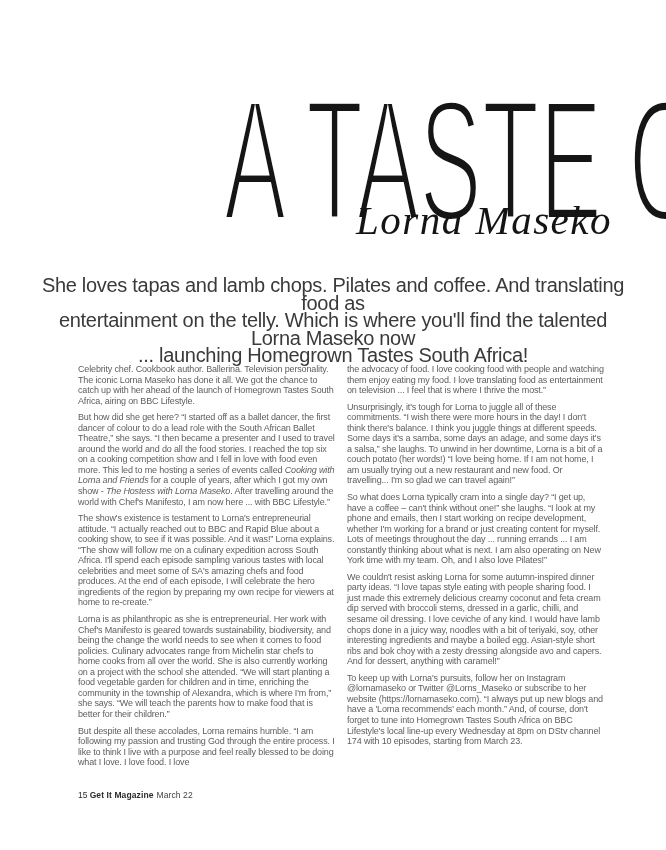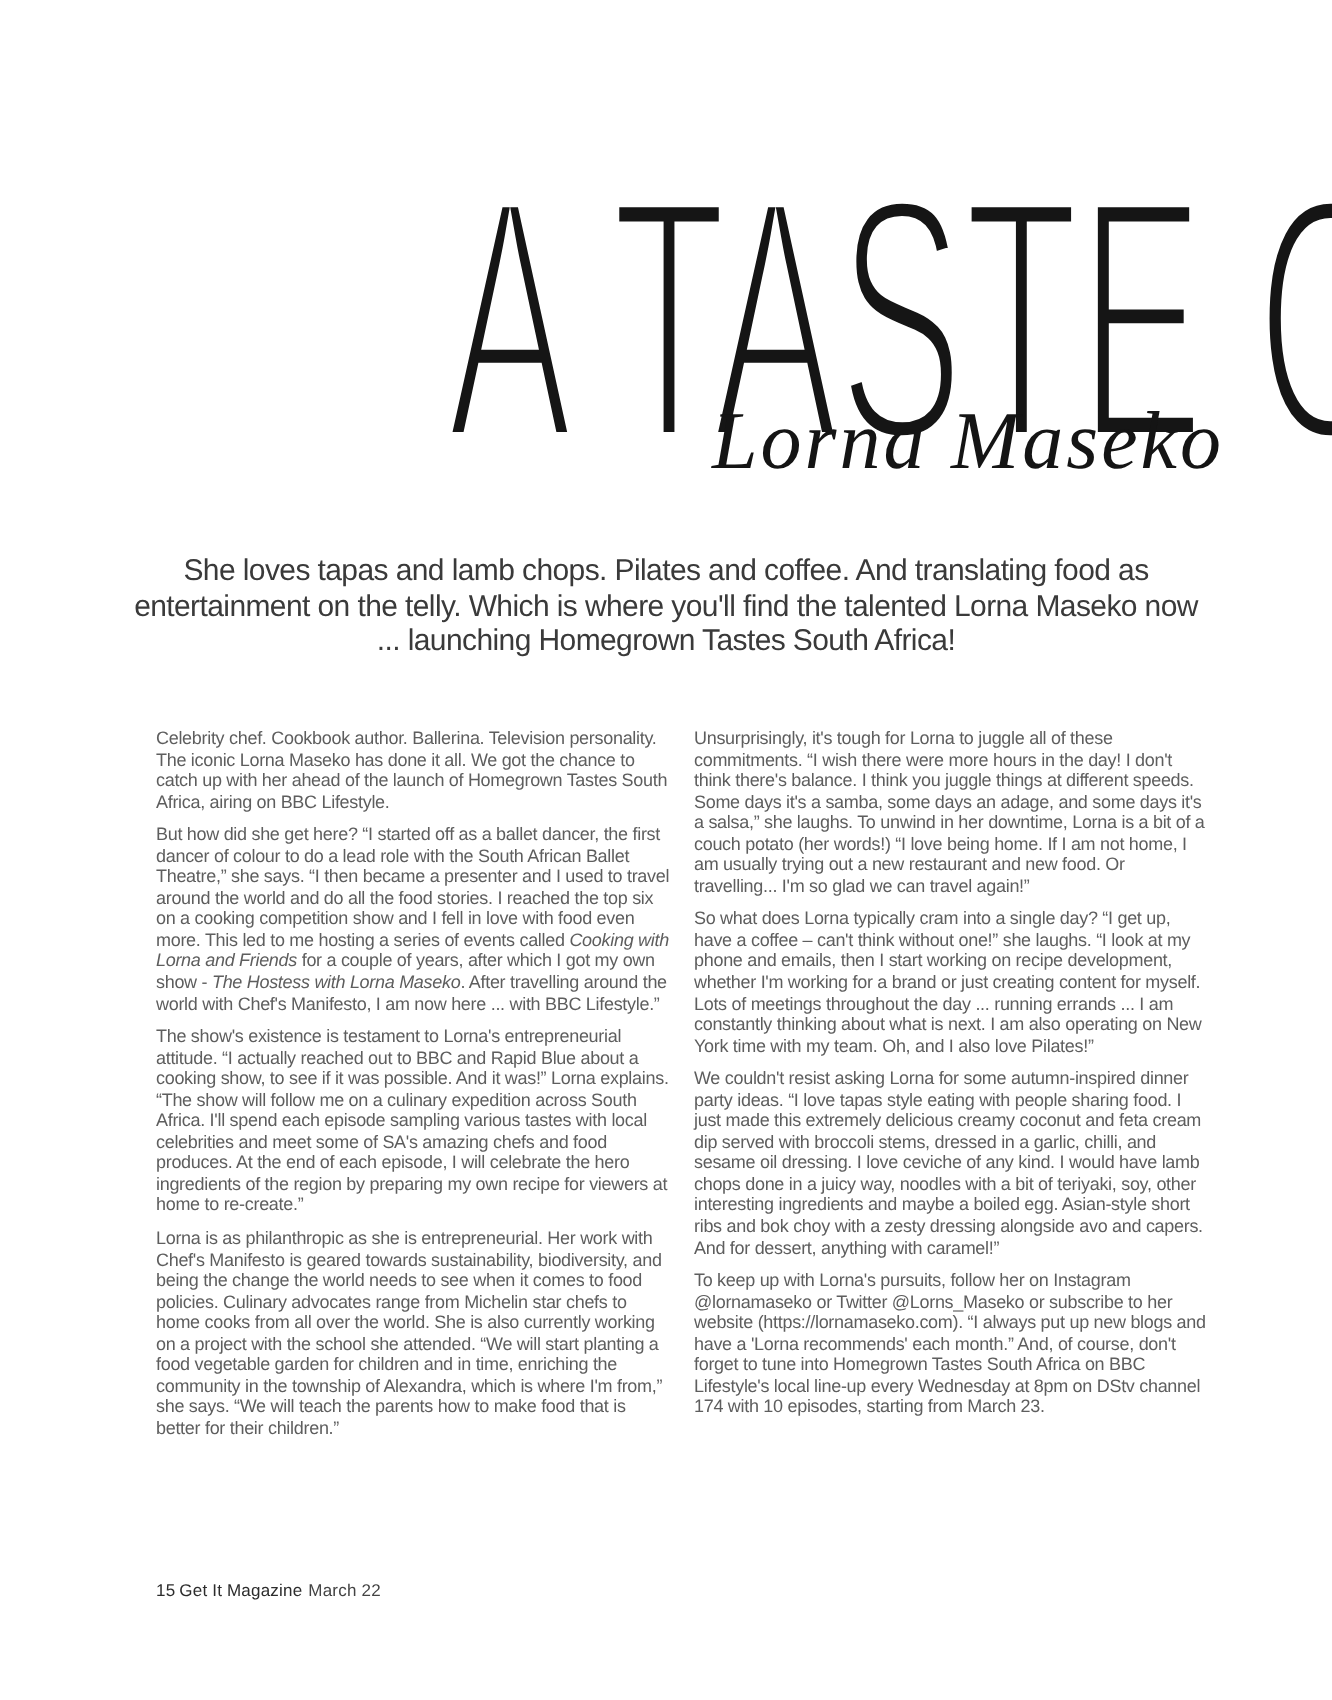--- a/index.html
+++ b/index.html
@@ -40,21 +40,21 @@
     font-size: 41px;
     line-height: 1;
     color: #141414;
     letter-spacing: 1.5px;
   }
   
   .standfirst {
     position: absolute;
     top: 277px; left: 33px; width: 600px;
     text-align: center;
-    font-size: 15px;
+    font-size: 20px;
     line-height: 17.6px;
     color: #3a3a3a;
     letter-spacing: -0.3px;
   }
   
   .columns {
     position: absolute;
     top: 344px; left: 78px;
     width: 527px; height: 446px;
     display: grid;
@@ -77,21 +77,21 @@
     font-style: italic;
   }
   
   .footer {
     position: absolute;
     top: 790px; left: 78px;
     font-size: 8.5px;
     color: #2c2c2c;
     letter-spacing: 0.1px;
   }
-  .footer .mag { font-weight: 400; margin-left: 2px; text-align: center; }
+  .footer .mag { font-weight: 700; margin-left: 2px; text-align: center; }
   .footer .issue { margin-left: 3px; font-weight: 400; color: #444444; }
 </style>
 </head>
 <body>
 
 <div class="page">
 
   <div class="headline">
     <span class="stretch">A TASTE OF</span>
   </div>
@@ -103,22 +103,24 @@
     <div>entertainment on the telly. Which is where you'll find the talented Lorna Maseko now</div>
     <div>... launching Homegrown Tastes South Africa!</div>
   </div>
 
   <div class="columns">
     <div class="column">
         <p><span>Celebrity chef. Cookbook author. Ballerina. Television personality. The iconic Lorna Maseko has done it all. We got the chance to catch up with her ahead of the launch of Homegrown Tastes South Africa, airing on BBC Lifestyle.</span></p>
         <p><span>But how did she get here? “I started off as a ballet dancer, the first dancer of colour to do a lead role with the South African Ballet Theatre,” she says. “I then became a presenter and I used to travel around the world and do all the food stories. I reached the top six on a cooking competition show and I fell in love with food even more. This led to me hosting a series of events called </span><span class="it">Cooking with Lorna and Friends</span><span> for a couple of years, after which I got my own show - </span><span class="it">The Hostess with Lorna Maseko</span><span>. After travelling around the world with Chef's Manifesto, I am now here ... with BBC Lifestyle.”</span></p>
         <p><span>The show's existence is testament to Lorna's entrepreneurial attitude. “I actually reached out to BBC and Rapid Blue about a cooking show, to see if it was possible. And it was!” Lorna explains. “The show will follow me on a culinary expedition across South Africa. I'll spend each episode sampling various tastes with local celebrities and meet some of SA's amazing chefs and food produces. At the end of each episode, I will celebrate the hero ingredients of the region by preparing my own recipe for viewers at home to re-create.”</span></p>
         <p><span>Lorna is as philanthropic as she is entrepreneurial. Her work with Chef's Manifesto is geared towards sustainability, biodiversity, and being the change the world needs to see when it comes to food policies. Culinary advocates range from Michelin star chefs to home cooks from all over the world. She is also currently working on a project with the school she attended. “We will start planting a food vegetable garden for children and in time, enriching the community in the township of Alexandra, which is where I'm from,” she says. “We will teach the parents how to make food that is better for their children.”</span></p>
+        <p><span>But despite all these accolades, Lorna remains humble. “I am following my passion and trusting God through the entire process. I like to think I live with a purpose and feel really blessed to be doing what I love. I love food. I love</span></p>
       </div>
     <div class="column">
+        <p><span>the advocacy of food. I love cooking food with people and watching them enjoy eating my food. I love translating food as entertainment on television ... I feel that is where I thrive the most.”</span></p>
         <p><span>Unsurprisingly, it's tough for Lorna to juggle all of these commitments. “I wish there were more hours in the day! I don't think there's balance. I think you juggle things at different speeds. Some days it's a samba, some days an adage, and some days it's a salsa,” she laughs. To unwind in her downtime, Lorna is a bit of a couch potato (her words!) “I love being home. If I am not home, I am usually trying out a new restaurant and new food. Or travelling... I'm so glad we can travel again!”</span></p>
         <p><span>So what does Lorna typically cram into a single day? “I get up, have a coffee – can't think without one!” she laughs. “I look at my phone and emails, then I start working on recipe development, whether I'm working for a brand or just creating content for myself. Lots of meetings throughout the day ... running errands ... I am constantly thinking about what is next. I am also operating on New York time with my team. Oh, and I also love Pilates!”</span></p>
         <p><span>We couldn't resist asking Lorna for some autumn-inspired dinner party ideas. “I love tapas style eating with people sharing food. I just made this extremely delicious creamy coconut and feta cream dip served with broccoli stems, dressed in a garlic, chilli, and sesame oil dressing. I love ceviche of any kind. I would have lamb chops done in a juicy way, noodles with a bit of teriyaki, soy, other interesting ingredients and maybe a boiled egg. Asian-style short ribs and bok choy with a zesty dressing alongside avo and capers. And for dessert, anything with caramel!”</span></p>
         <p><span>To keep up with Lorna's pursuits, follow her on Instagram @lornamaseko or Twitter @Lorns_Maseko or subscribe to her website (https://lornamaseko.com). “I always put up new blogs and have a 'Lorna recommends' each month.” And, of course, don't forget to tune into Homegrown Tastes South Africa on BBC Lifestyle's local line-up every Wednesday at 8pm on DStv channel 174 with 10 episodes, starting from March 23.</span></p>
       </div>
   </div>
 
   <div class="footer">
     <span>15</span><span class="mag">Get It Magazine</span><span class="issue">March 22</span>
   </div>

